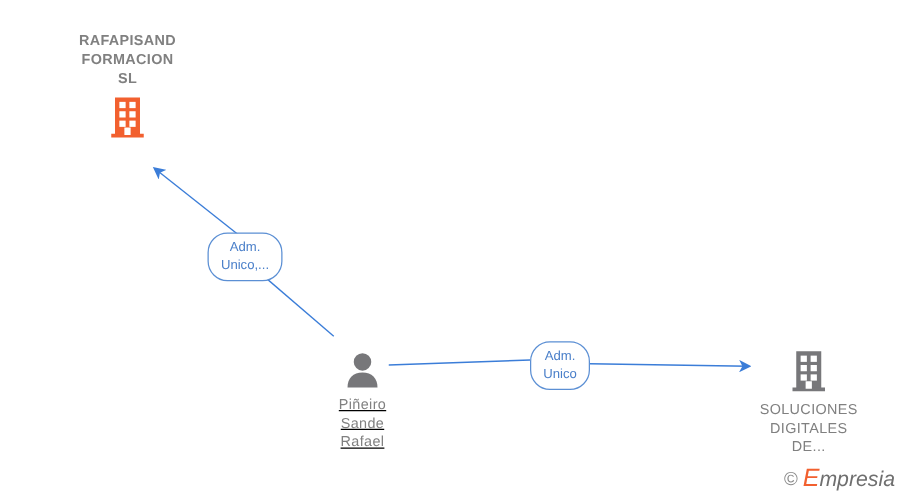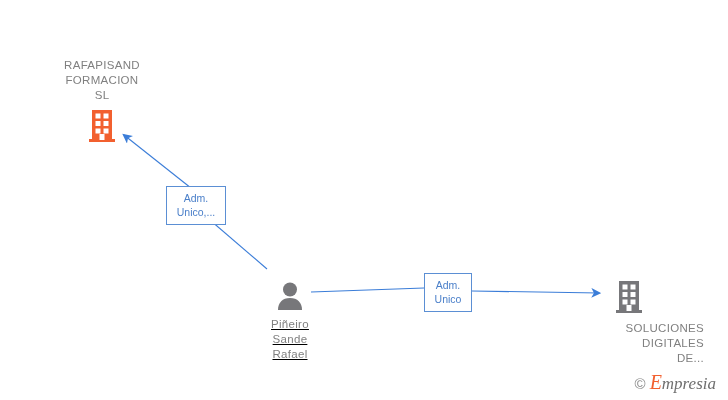--- a/index.html
+++ b/index.html
@@ -32,22 +32,21 @@
     width: 150px;
   }
   .node-label {
     font-size: 11.5px;
     line-height: 15px;
     color: #808080;
     letter-spacing: 0.3px;
     white-space: pre-line;
   }
   .node-label.upper {
-    font-weight: normal;
-    margin-top: 32px;
+    font-weight: bold;
   }
   .node-icon {
     display: block;
     margin: 0 auto;
   }
 
   
   #node-company-left {
     left: 27px;
     top: 26px;
@@ -58,34 +57,33 @@
   
   #node-person {
     left: 215px;
     top: 281px;
     text-decoration: underline;
   }
   #node-person .node-label {
     margin-top: 6px;
   }
   #node-company-right {
-    left: 554px;
+    left: 572px;
     top: 280px;
-    text-align: right;
   }
   #node-company-right .node-label {
     margin-top: 7px;
   }
 
   
   .edge-label {
     position: absolute;
     box-sizing: border-box;
     border: 1px solid #5b8fd4;
-    border-radius: 0;
+    border-radius: 16px;
     background: #ffffff;
     color: #4a7fc9;
     font-size: 10.5px;
     line-height: 14px;
     text-align: center;
     padding: 4px 6px 5px 6px;
     white-space: pre-line;
   }
   #edge-label-1 {
     left: 166px;
@@ -106,21 +104,21 @@
     display: flex;
     align-items: center;
     gap: 4px;
   }
   #watermark .copy {
     color: #8a8a8a;
     font-size: 15px;
     line-height: 15px;
   }
   #watermark .brand {
-    font-family: Liberation Serif, serif;
+    font-family: Liberation Sans, sans-serif;
     font-style: italic;
     font-size: 17px;
     line-height: 17px;
     color: #6f6f6f;
   }
   #watermark .brand .cap {
     color: #f2602f;
     font-size: 20px;
   }
 </style>

